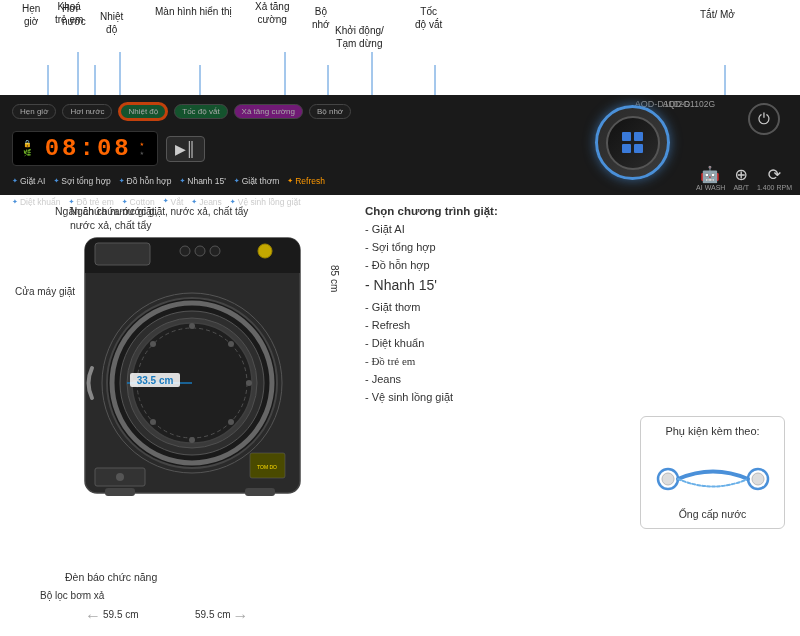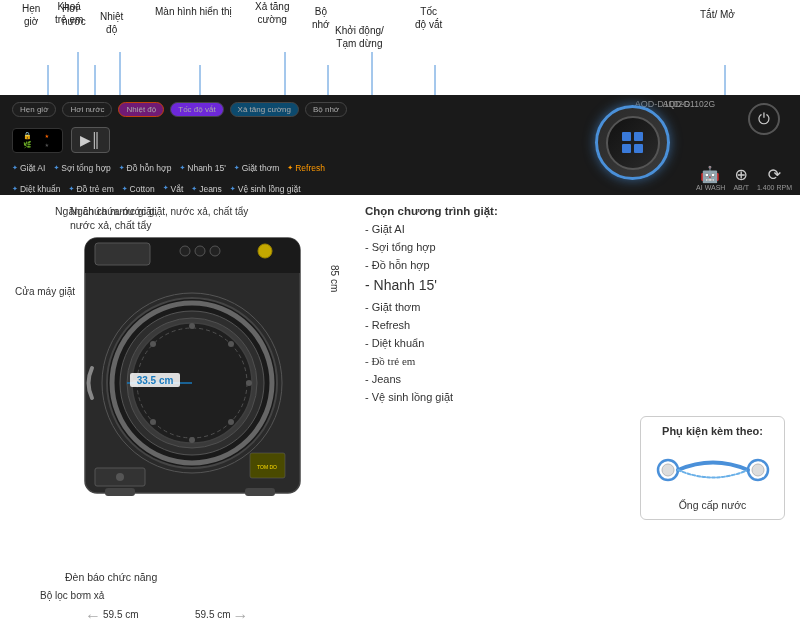--- a/index.html
+++ b/index.html
@@ -83,32 +83,33 @@
   </div>
 
   <div class="panel-section">
     <div style="position:absolute;top:4px;right:110px;font-size:9px;color:#888;">AQD-D1102G</div>
 
     <div style="position:absolute;left:8px;top:5px;display:flex;flex-direction:column;gap:8px;width:590px;">
 
       <div style="display:flex;align-items:center;gap:6px;padding:2px 4px;">
         <button style="background:#1e1e1e;border:1px solid #444;border-radius:12px;color:#aaa;font-size:8px;padding:2px 7px;cursor:pointer;white-space:nowrap;">Hẹn giờ</button>
         <button style="background:#1e1e1e;border:1px solid #444;border-radius:12px;color:#aaa;font-size:8px;padding:2px 7px;cursor:pointer;white-space:nowrap;">Hơi nước</button>
-        <button style="background:#701a75;border:1px solid #c2410c;border-radius:12px;color:#aaa;font-size:8px;padding:2px 7px;cursor:pointer;white-space:nowrap;">Nhiệt độ</button>
-        <button style="background:#6d28d9;border:1px solid #444;border-radius:12px;color:#aaa;font-size:8px;padding:2px 7px;cursor:pointer;white-space:nowrap;">Tốc độ vắt</button>
-        <button style="background:#0c4a6e;border:1px solid #444;border-radius:12px;color:#aaa;font-size:8px;padding:2px 7px;cursor:pointer;white-space:nowrap;">Xả tăng cường</button>
+        <button style="background:#14532d;border:3px solid #c2410c;border-radius:12px;color:#aaa;font-size:8px;padding:2px 7px;cursor:pointer;white-space:nowrap;">Nhiệt độ</button>
+        <button style="background:#14532d;border:1px solid #444;border-radius:12px;color:#aaa;font-size:8px;padding:2px 7px;cursor:pointer;white-space:nowrap;">Tốc độ vắt</button>
+        <button style="background:#701a75;border:1px solid #444;border-radius:12px;color:#aaa;font-size:8px;padding:2px 7px;cursor:pointer;white-space:nowrap;">Xả tăng cường</button>
         <button style="background:#1e1e1e;border:1px solid #444;border-radius:12px;color:#aaa;font-size:8px;padding:2px 7px;cursor:pointer;white-space:nowrap;">Bộ nhớ</button>
       </div>
 
       <div style="display:flex;align-items:center;gap:8px;padding:0 4px;">
         <div style="background:#000;border:1px solid #333;border-radius:4px;color:#ff6600;font-size:24px;font-weight:bold;padding:3px 10px;letter-spacing:3px;font-family:'Courier New',monospace;display:flex;align-items:center;gap:8px;">
           <div style="display:flex;flex-direction:column;gap:1px;margin-right:2px;">
             <span style="font-size:7px;color:#555;">🔒</span>
             <span style="font-size:7px;color:#ff6600;">🌿</span>
           </div>
+          <span>08:08</span>
           <div style="display:flex;flex-direction:column;gap:1px;">
             <span style="font-size:7px;color:#ff6600;">★</span>
             <span style="font-size:7px;color:#555;">★</span>
           </div>
         </div>
 
         <div style="background:#2a2a2a;border:1px solid #555;border-radius:4px;padding:4px 8px;color:#ccc;font-size:14px;cursor:pointer;">▶║</div>
       </div>
 
       <div style="display:flex;gap:8px;flex-wrap:wrap;padding:2px 4px;">
@@ -294,21 +295,21 @@
         <div style="font-size:14px;color:#333;line-height:1.65;">- Nhanh 15'</div>
         <div style="font-size:11px;color:#333;line-height:1.65;">- Giặt thơm</div>
         <div style="font-size:11px;color:#333;line-height:1.65;">- Refresh</div>
         <div style="font-size:11px;color:#333;line-height:1.65;">- Diệt khuẩn</div>
         <div style="font-size:11px;color:#333;line-height:1.65;font-family:Liberation Serif, serif;">- Đồ trẻ em</div>
         <div style="font-size:11px;color:#333;line-height:1.65;">- Jeans</div>
         <div style="font-size:11px;color:#333;line-height:1.65;">- Vệ sinh lồng giặt</div>
       </div>
 
       <div style="border:1px solid #ccc;border-radius:6px;padding:8px 10px;width:145px;margin-top:10px;float:right;">
-        <div style="font-size:11px;font-weight:bold;color:#333;text-align:center;margin-bottom:8px;">Phụ kiện kèm theo:</div>
+        <div style="font-size:11px;font-weight:normal;color:#333;text-align:center;margin-bottom:17px;">Phụ kiện kèm theo:</div>
 
         <svg width="120" height="50" style="display:block;margin:0 auto;">
 
           <circle cx="15" cy="25" r="10" fill="none" stroke="#4a90d9" stroke-width="2.5"></circle>
           <circle cx="15" cy="25" r="6" fill="#ddd" stroke="#bbb" stroke-width="1"></circle>
           <path d="M 25 25 Q 60 10 95 25" stroke="#4a90d9" stroke-width="4" fill="none" stroke-linecap="round"></path>
           <path d="M 25 25 Q 60 40 95 25" stroke="#6ab0e8" stroke-width="2" fill="none" stroke-linecap="round" stroke-dasharray="3,2"></path>
           <circle cx="105" cy="25" r="10" fill="none" stroke="#4a90d9" stroke-width="2.5"></circle>
           <circle cx="105" cy="25" r="6" fill="#ddd" stroke="#bbb" stroke-width="1"></circle>
         </svg>

